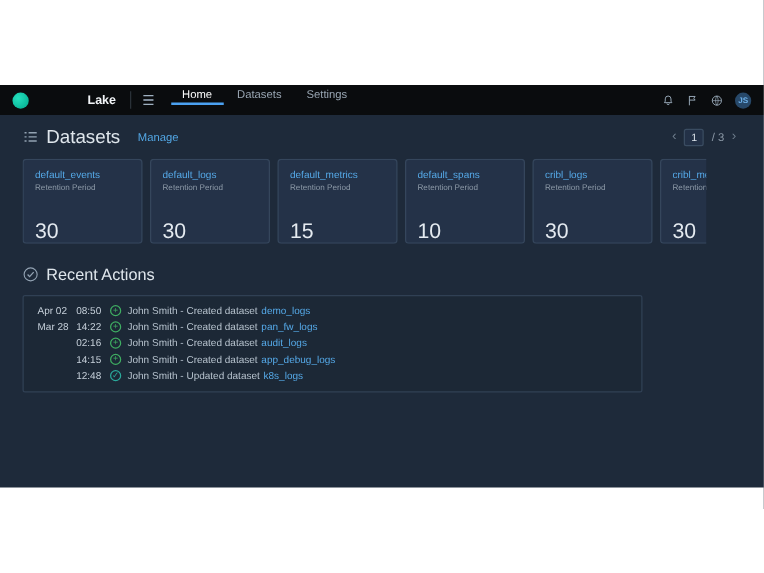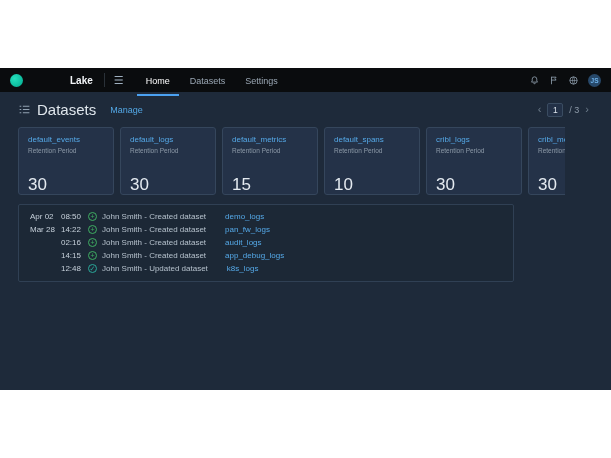--- a/index.html
+++ b/index.html
@@ -18,21 +18,21 @@
     padding:0 10px; gap:7px; color:#e6ecf1;
   }
   .logo { width:13px; height:13px; border-radius:50%;
     background:radial-gradient(circle at 35% 35%, #25e0bd, #00a98d); flex:0 0 auto; }
   .brand-name { font-size:10px; font-weight:bold; color:#f2f5f8; margin-right:4px;margin-left:40px; }
   .topbar-divider { width:1px; height:14px; background:#2a3138; }
   .hamburger { color:#9fb0c0; font-size:11px; cursor:pointer; margin:0 6px 0 2px; }
   .nav { display:flex; align-items:stretch; height:24px; gap:2px; }
   .nav-item {
     font-size:9px; color:#9aa7b4; padding:0 9px; display:flex; align-items:center;
-    height:28px; cursor:pointer; text-decoration:none; border-bottom:2px solid transparent;
+    height:16px; cursor:pointer; text-decoration:none; border-bottom:2px solid transparent;
   }
   .nav-item.active { color:#ffffff; border-bottom-color:#4ba1f1; }
   .topbar-right { margin-left:auto; display:flex; align-items:center; gap:9px; }
   .tb-icon { display:inline-flex; cursor:pointer; }
   .avatar {
     width:13px; height:13px; border-radius:50%; background:#274869; color:#6db1ea;
     font-size:6.5px; font-weight:bold; display:flex; align-items:center; justify-content:center;
     cursor:pointer;
   }
 
@@ -72,21 +72,21 @@
   .action-row { display:flex; align-items:center; height:13px; font-size:8px; }
   .col-date { width:36px; padding-left:11px; color:#c6d0da; }
   .col-time { width:26px; text-align:right; color:#c6d0da; }
   .circle-icon {
     display:inline-flex; align-items:center; justify-content:center;
     width:9px; height:9px; border-radius:50%; border:1px solid #3fae62; color:#3fae62;
     font-size:7px; line-height:1; margin:0 5px 0 7px; flex:0 0 auto;
   }
   .circle-icon.check { border-color:#2aa89a; color:#2aa89a; }
   .action-text { color:#b6c2cd; white-space:pre; }
-  .action-link { color:#55a9e8; text-decoration:none; margin-left:19px; cursor:pointer; }
+  .action-link { color:#55a9e8; text-decoration:none; margin-left:3px; cursor:pointer; }
 </style>
 </head>
 <body>
 
 <div class="app">
 
   <div class="topbar">
     <span class="logo"></span>
     <span class="brand-name">Lake</span>
     <span class="topbar-divider"></span>
@@ -167,20 +167,29 @@
         <div class="card-unit">Days</div>
       </div>
       <div class="card">
         <a class="card-title">cribl_metrics</a>
         <div class="card-sub">Retention Period</div>
         <div class="card-value">30</div>
         <div class="card-unit">Days</div>
       </div>
     </div>
 
+    <div class="recent-header">
+      <span class="section-icon">
+        <svg width="13" height="13" viewBox="0 0 16 16">
+            <circle cx="8" cy="8" r="6.4" fill="none" stroke="#93a3b3" stroke-width="1.1"></circle>
+            <path d="M5 8.2l2 2 4-4.4" fill="none" stroke="#93a3b3" stroke-width="1.3"></path>
+          </svg>
+      </span>
+      <h2 class="recent-title">Recent Actions</h2>
+    </div>
 
     <div class="actions-box">
       <div class="action-row">
         <span class="col-date">Apr 02</span>
         <span class="col-time">08:50</span>
         <span class="circle-icon">+</span>
         <span class="action-text">John Smith - Created dataset</span>
         <a class="action-link">demo_logs</a>
       </div>
       <div class="action-row">

